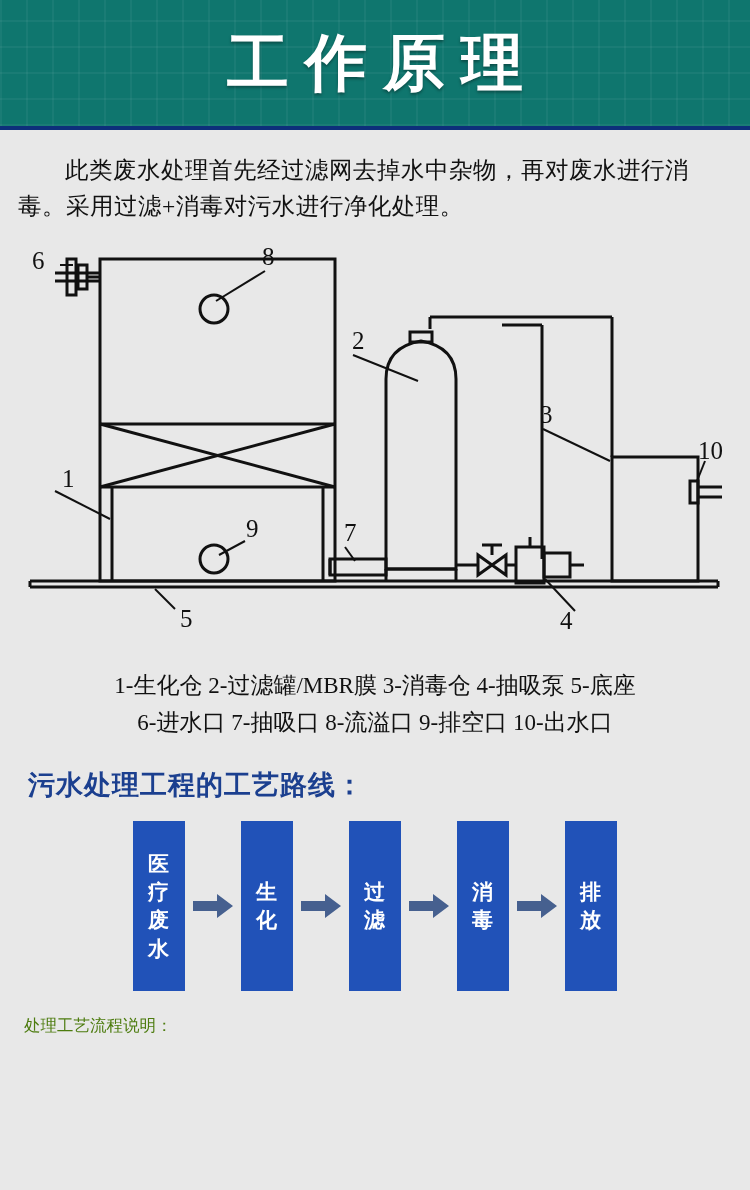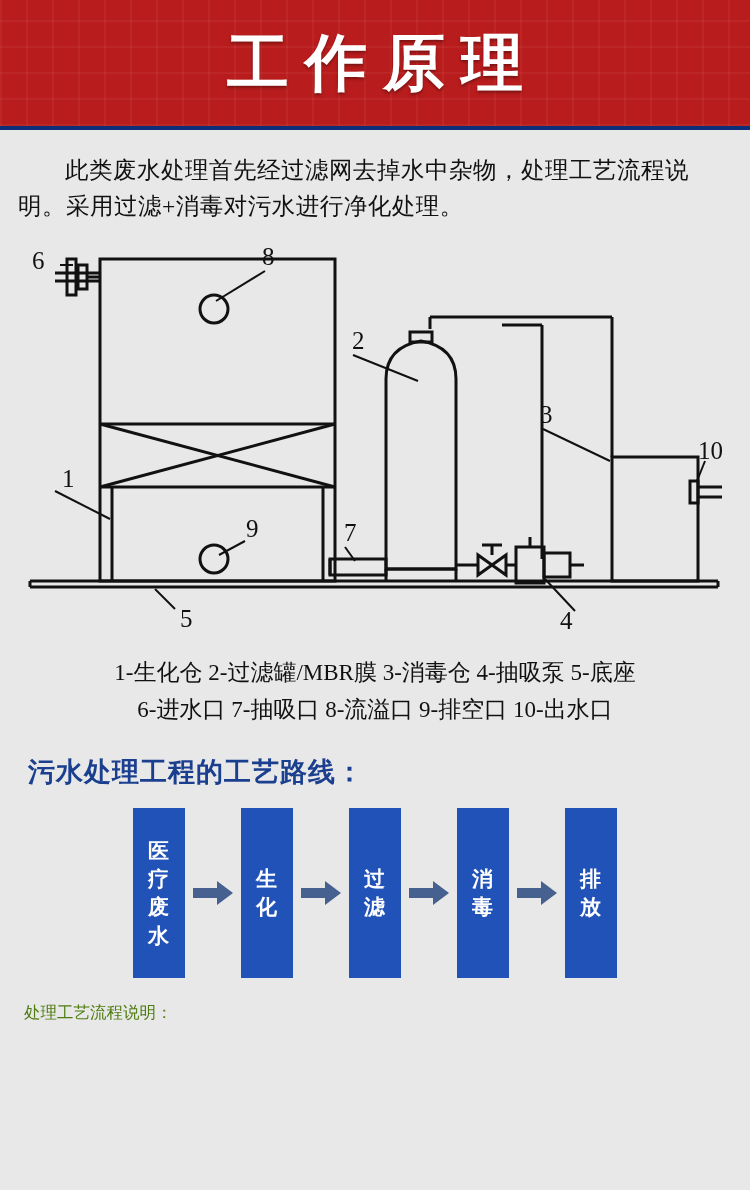--- a/index.html
+++ b/index.html
@@ -14,21 +14,21 @@
     color: #111;
     overflow: hidden;
     position: relative;
   }
 
   
   .banner {
     position: relative;
     width: 750px;
     height: 130px;
-    background: #b91c1c;
+    background: #0f766e;
     border-bottom: 4px solid #0d2f7a;
     box-sizing: border-box;
     overflow: hidden;
   }
   .banner-pattern {
     position: absolute;
     inset: 0;
     background-image:
       repeating-linear-gradient(0deg, rgba(255,255,255,0.05) 0 2px, transparent 2px 26px),
       repeating-linear-gradient(90deg, rgba(255,255,255,0.05) 0 2px, transparent 2px 26px);
@@ -64,21 +64,21 @@
   .diagram-wrap {
     width: 750px;
     height: 420px;
     position: relative;
     margin-top: 4px;
   }
   .diagram-wrap svg { display: block; }
 
   
   .legend {
-    margin: 6px 0 0 0;
+    margin: 19px 0 0 0;
     text-align: center;
     font-size: 23px;
     line-height: 1.6;
     font-family: "Liberation Serif", serif;
     color: #111;
   }
   .legend div { white-space: nowrap; }
 
   
   .process-heading {
@@ -136,21 +136,21 @@
   .note .note-body { display: block; text-indent: 2em; }
 </style>
 </head>
 <body>
 
 <div class="banner">
   <div class="banner-pattern"></div>
   <div class="banner-title">工作原理</div>
 </div>
 
-<p class="intro">此类废水处理首先经过滤网去掉水中杂物，处理工艺流程说明。采用过滤+消毒对污水进行净化处理。</p>
+<p class="intro">此类废水处理首先经过滤网去掉水中杂物，再对废水进行消毒。采用过滤+消毒对污水进行净化处理。</p>
 
 <div class="diagram-wrap">
   <svg width="750" height="420" viewBox="0 0 750 420" xmlns="http://www.w3.org/2000/svg">
     <g fill="none" stroke="#111111" stroke-width="3">
 
       <line x1="30" y1="352" x2="718" y2="352"></line>
       <line x1="30" y1="352" x2="30" y2="358"></line>
       <line x1="718" y1="352" x2="718" y2="358"></line>
       <line x1="30" y1="358" x2="718" y2="358"></line>
 

